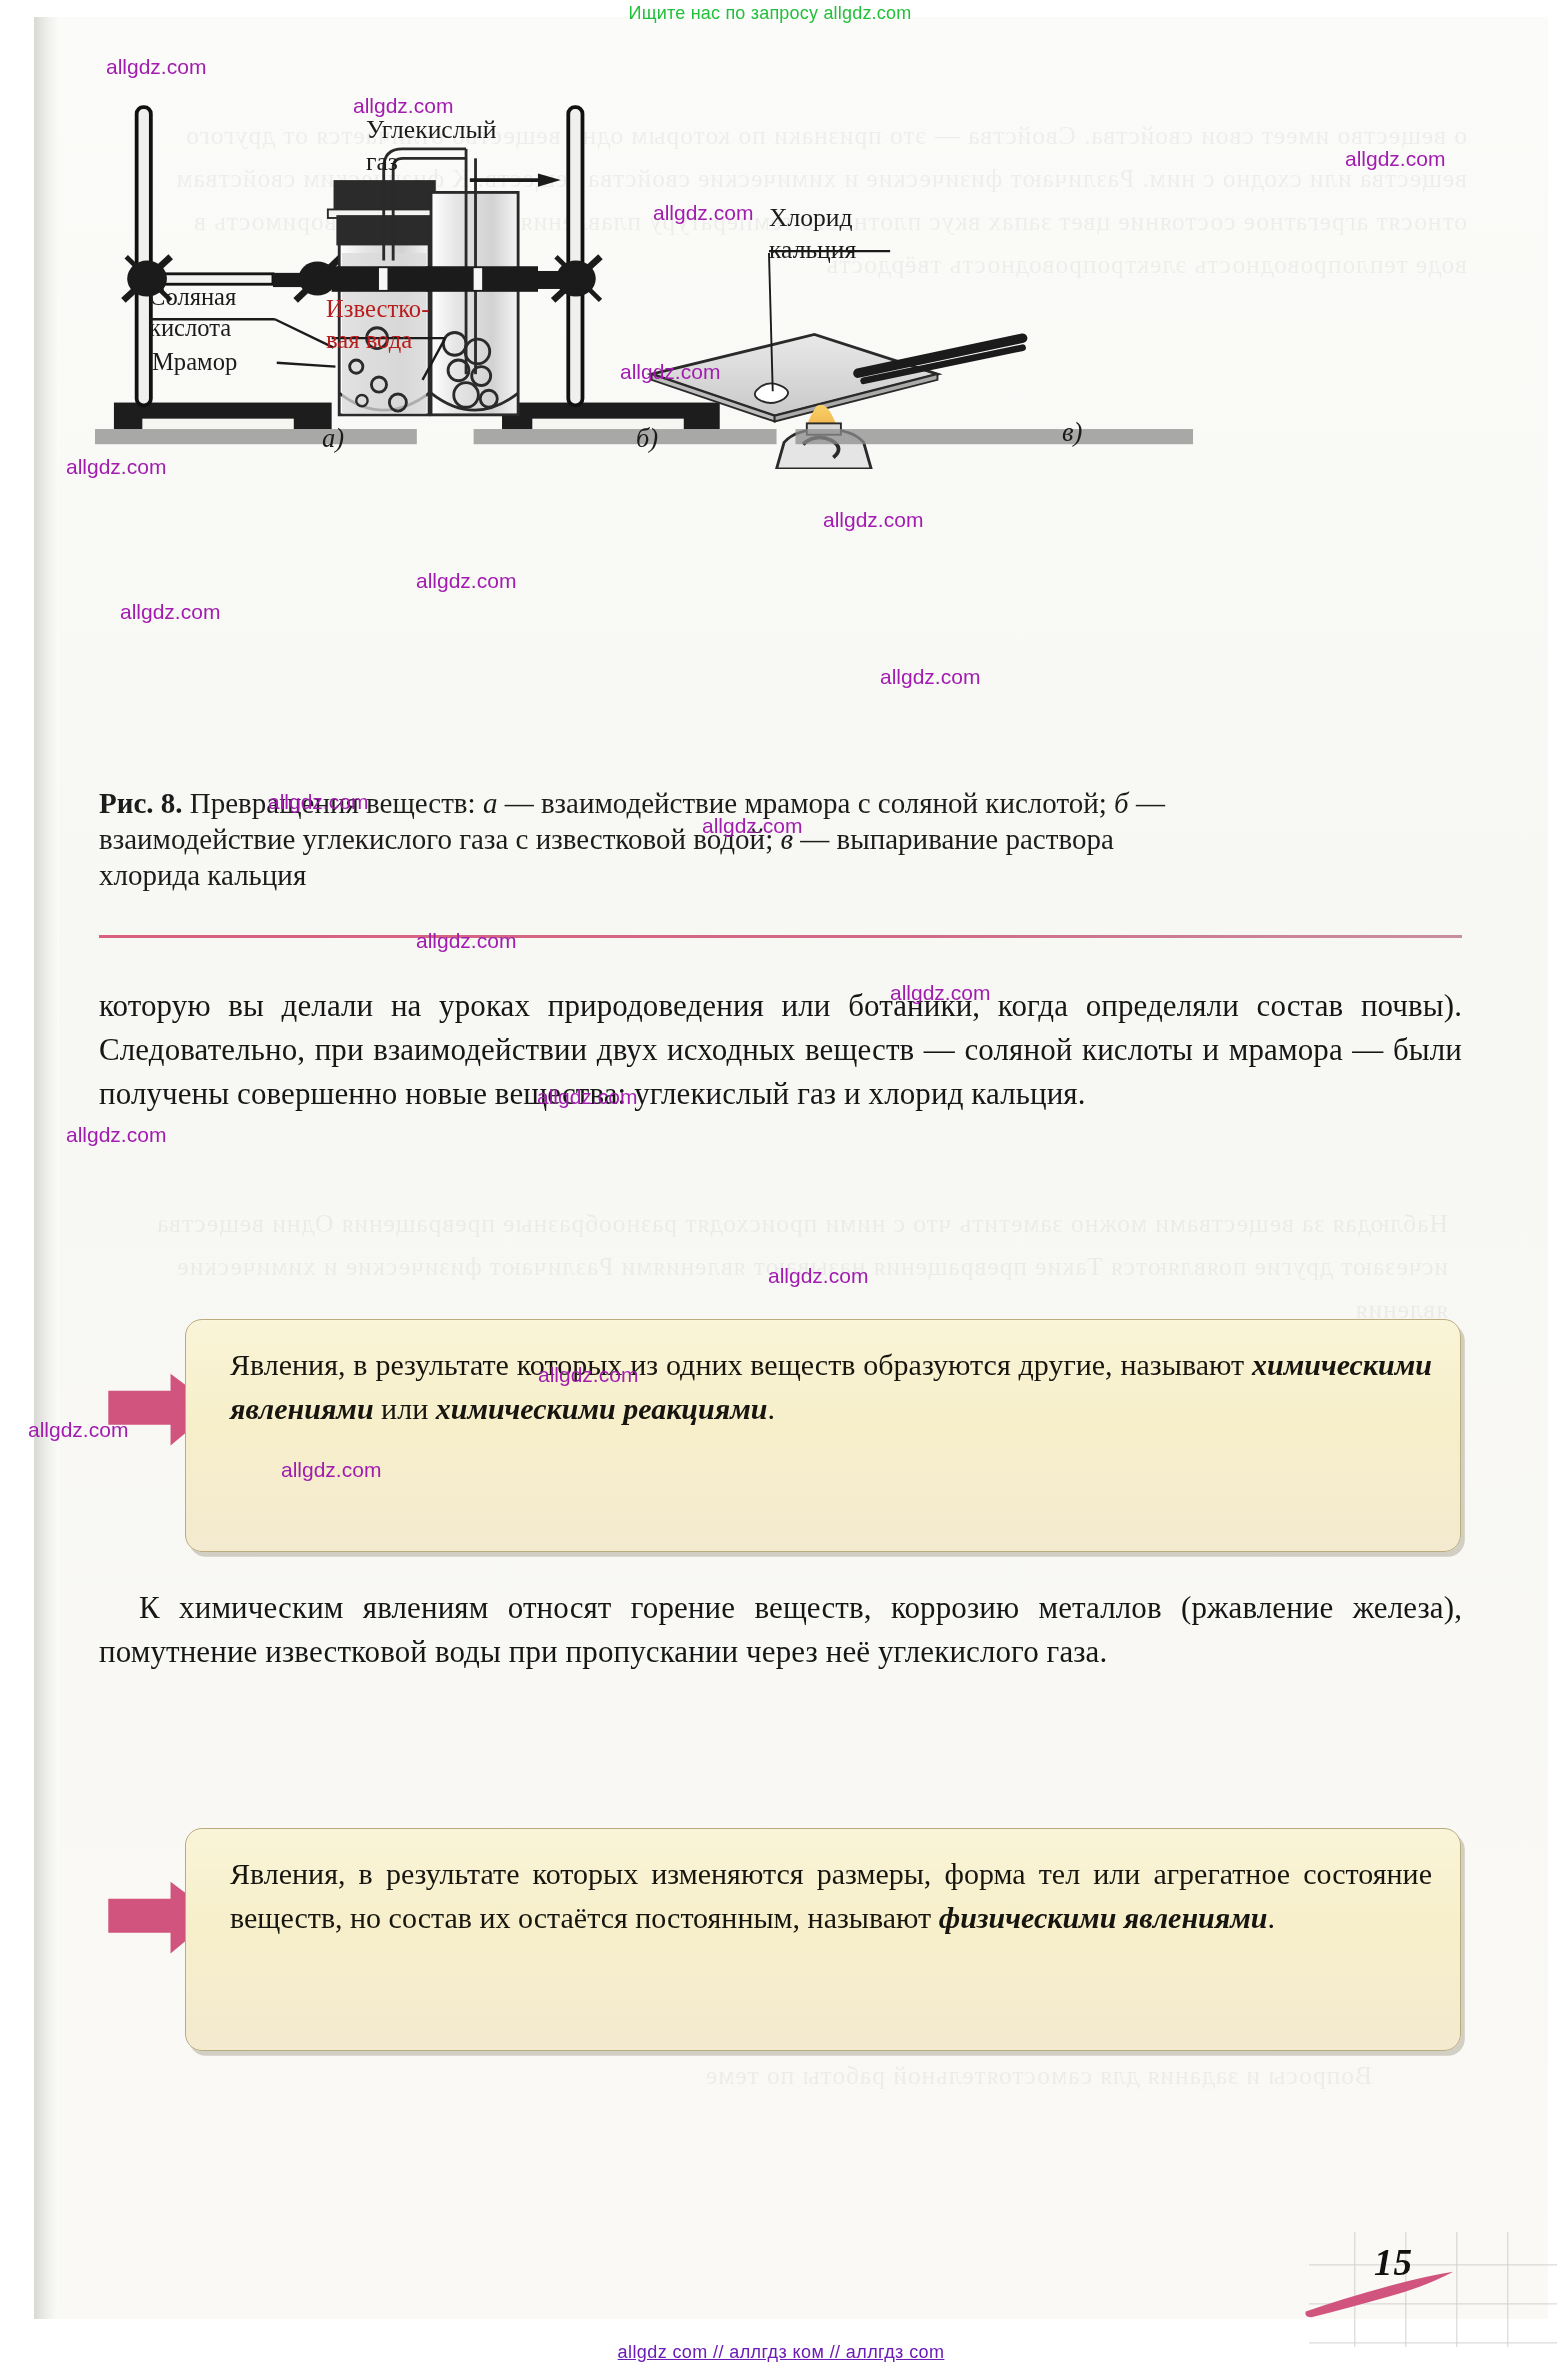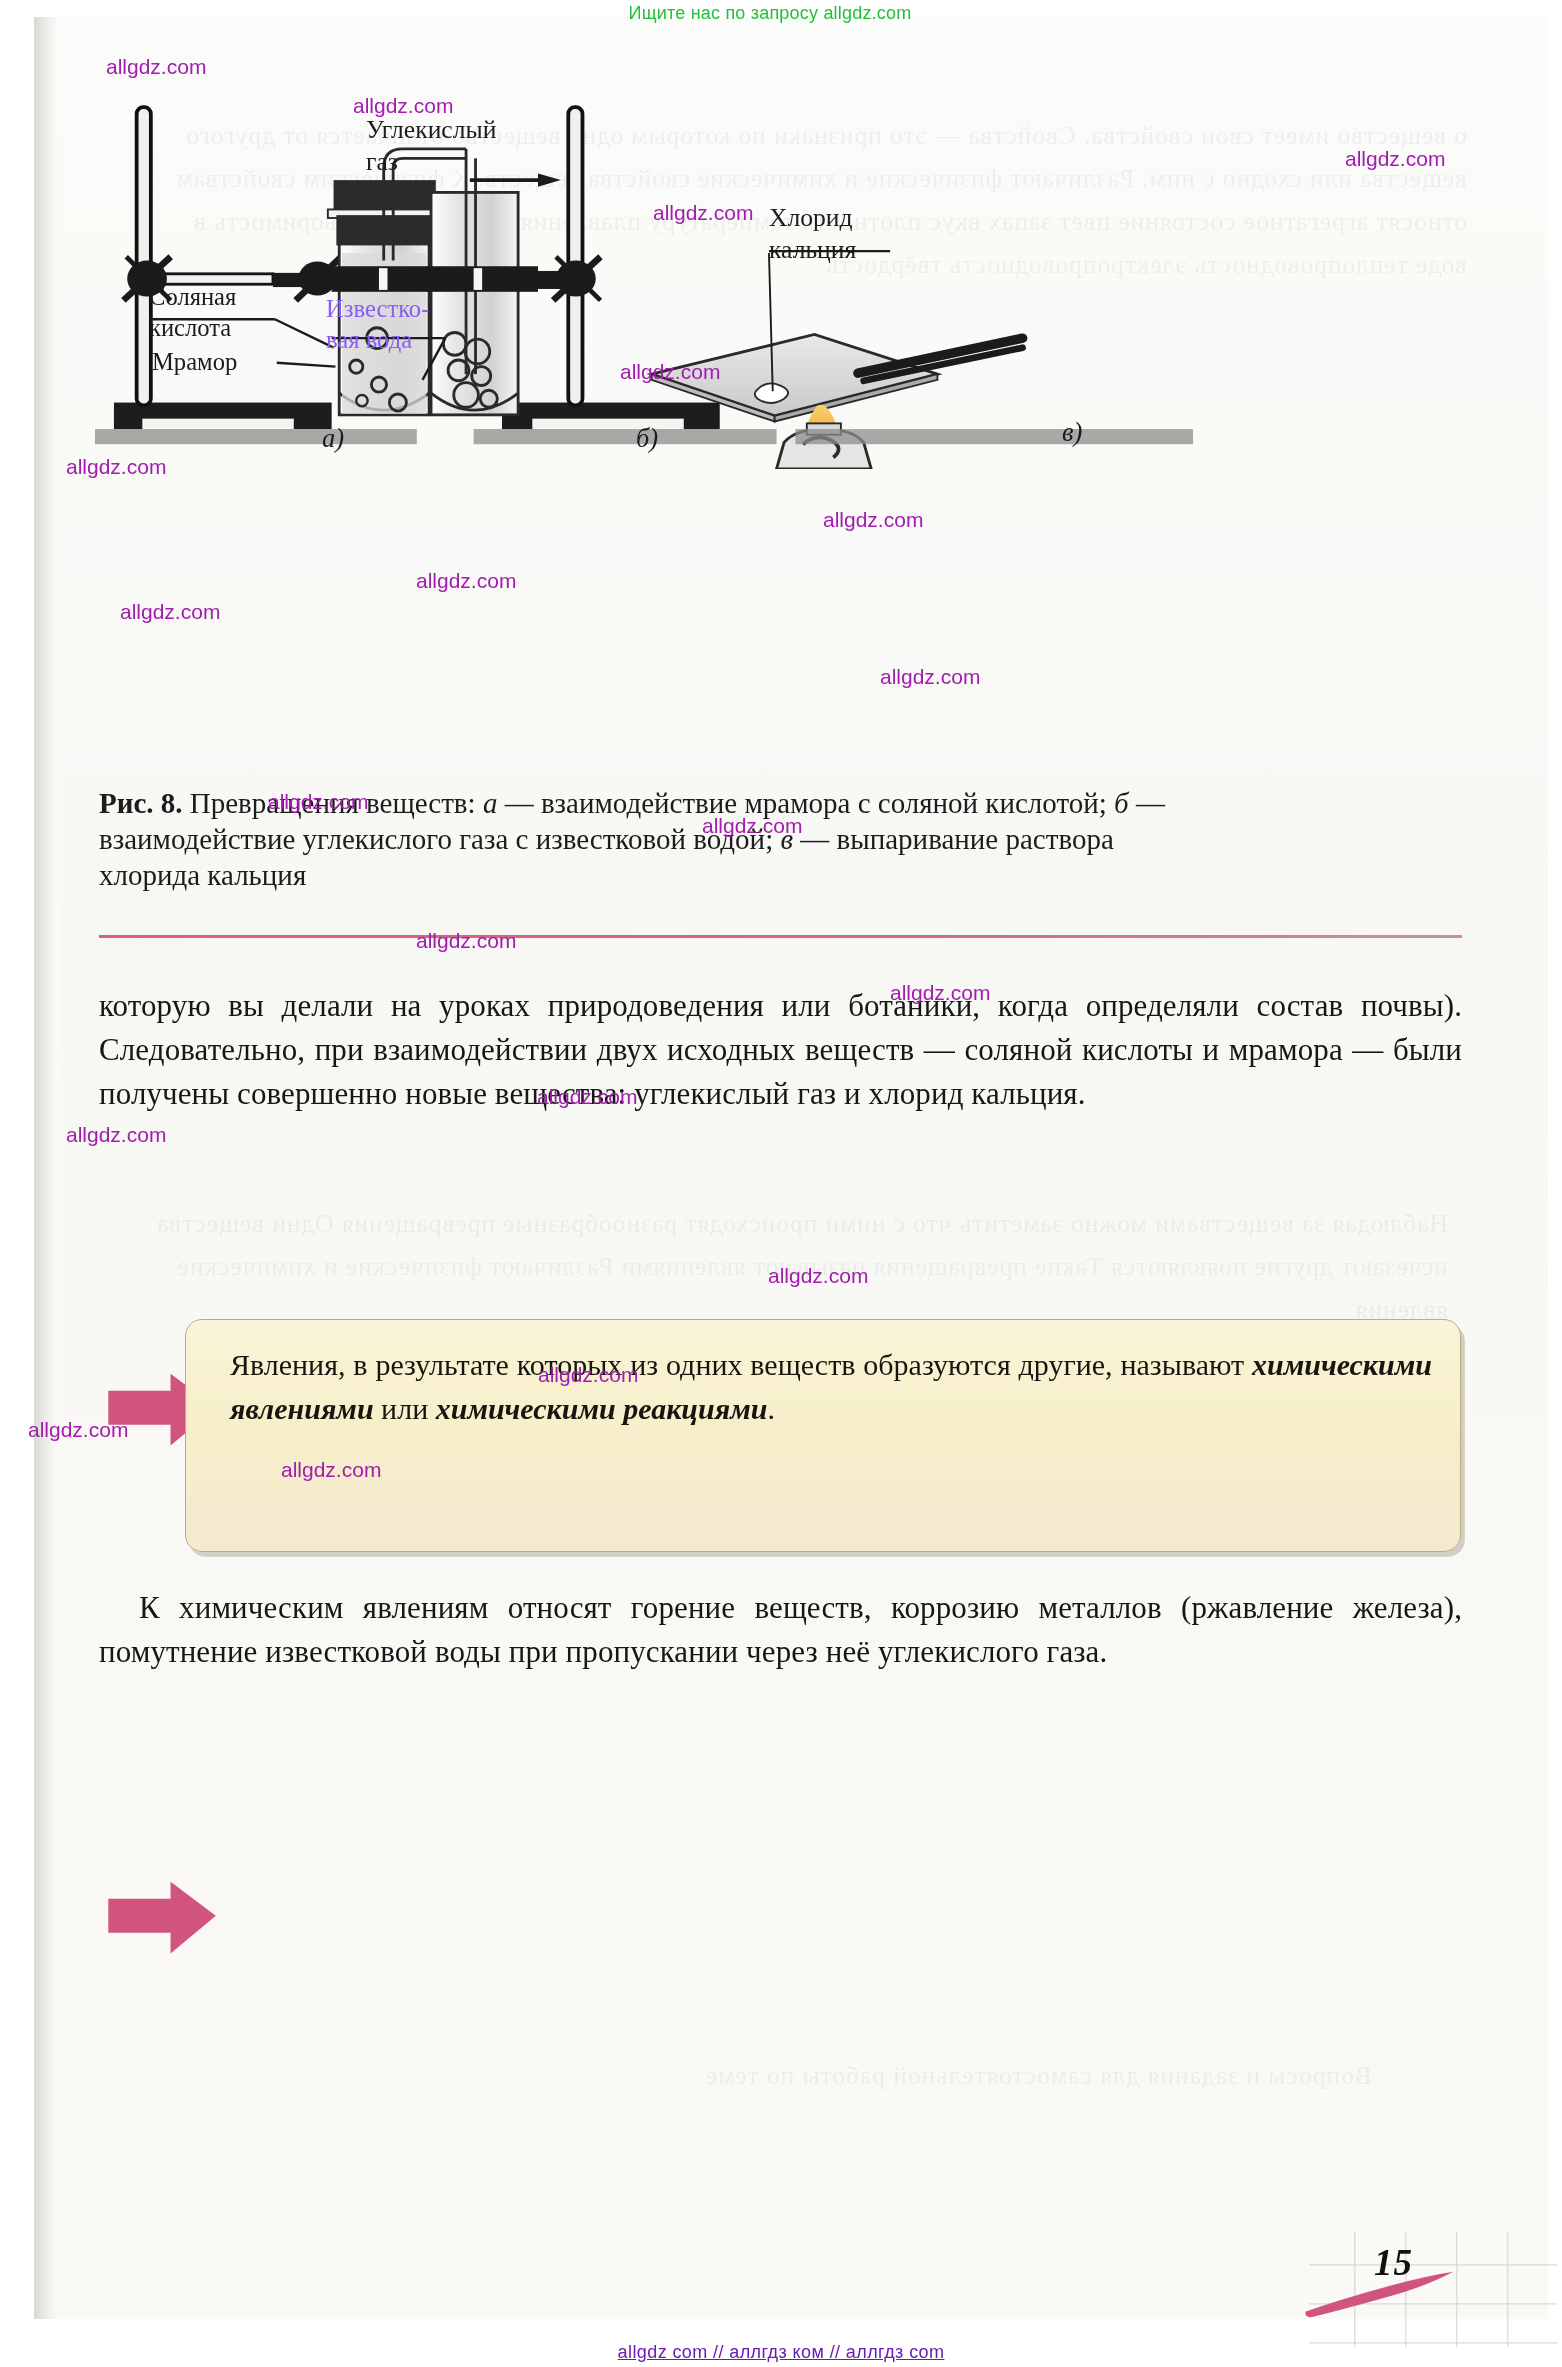--- a/index.html
+++ b/index.html
@@ -274,21 +274,21 @@
 
     <div style="position:absolute;left:54px;top:191px;font-size:24.6px;line-height:31px;color:#1b1b1b;">
       <span style="white-space:pre-line;">Соляная
 кислота</span>
     </div>
 
     <div style="position:absolute;left:57px;top:256px;font-size:24.6px;line-height:31px;color:#1b1b1b;">
       <span>Мрамор</span>
     </div>
 
-    <div style="position:absolute;left:231px;top:203px;font-size:24.6px;line-height:31px;color:#8b5cf6;">
+    <div style="position:absolute;left:231px;top:203px;font-size:24.6px;line-height:31px;color:#b91c1c;">
       <span style="white-space:pre-line;">Известко-
 вая вода</span>
     </div>
 
     <div style="position:absolute;left:227px;top:333px;font-size:26.5px;font-style:italic;color:#1b1b1b;">а)</div>
     <div style="position:absolute;left:541px;top:333px;font-size:26.5px;font-style:italic;color:#1b1b1b;">б)</div>
     <div style="position:absolute;left:967px;top:327px;font-size:26.5px;font-style:italic;color:#1b1b1b;">в)</div>
   </div>
 
   <div class="caption">
@@ -306,20 +306,23 @@
   <div class="callout" style="left:185px;top:1319px;width:1249px;height:231px;">
     <div class="ct"><span>Явления, в результате которых из одних веществ образуются другие, называют </span><i>химическими явлениями</i><span> или </span><i>химическими реакциями</i><span>.</span></div>
   </div>
 
   <div class="para j" style="left:99px;top:1586px;width:1363px;text-indent:40px;">К химическим явлениям относят горение веществ, коррозию металлов (ржавление железа), помутнение известковой воды при пропускании через неё углекислого газа.</div>
 
   <svg class="arrow" style="left:106px;top:1878px;" width="114" height="83" viewBox="0 0 120 88">
     <path d="M2 22 H68 V4 L116 40 L68 80 V58 H2 Z" fill="#d0547e"></path>
   </svg>
 
+  <div class="callout" style="left:185px;top:1828px;width:1249px;height:221px;">
+    <div class="ct"><span>Явления, в результате которых изменяются размеры, форма тел или агрегатное состояние веществ, но состав их остаётся постоянным, называют </span><i>физическими явлениями</i><span>.</span></div>
+  </div>
 
 
   <div class="pagenum-grid"></div>
   <div class="pagenum">15</div>
   <svg class="swoosh" width="189" height="57" viewBox="0 0 200 60">
     <path d="M4 48 Q44 34 96 20 Q134 10 160 6 Q130 22 92 32 Q46 45 10 54 Q2 54 4 48 Z" fill="#d0547e"></path>
   </svg>
 
   <div id="watermark-layer">
       <div class="wm" style="left: 106px; top: 55px;">allgdz.com</div>

